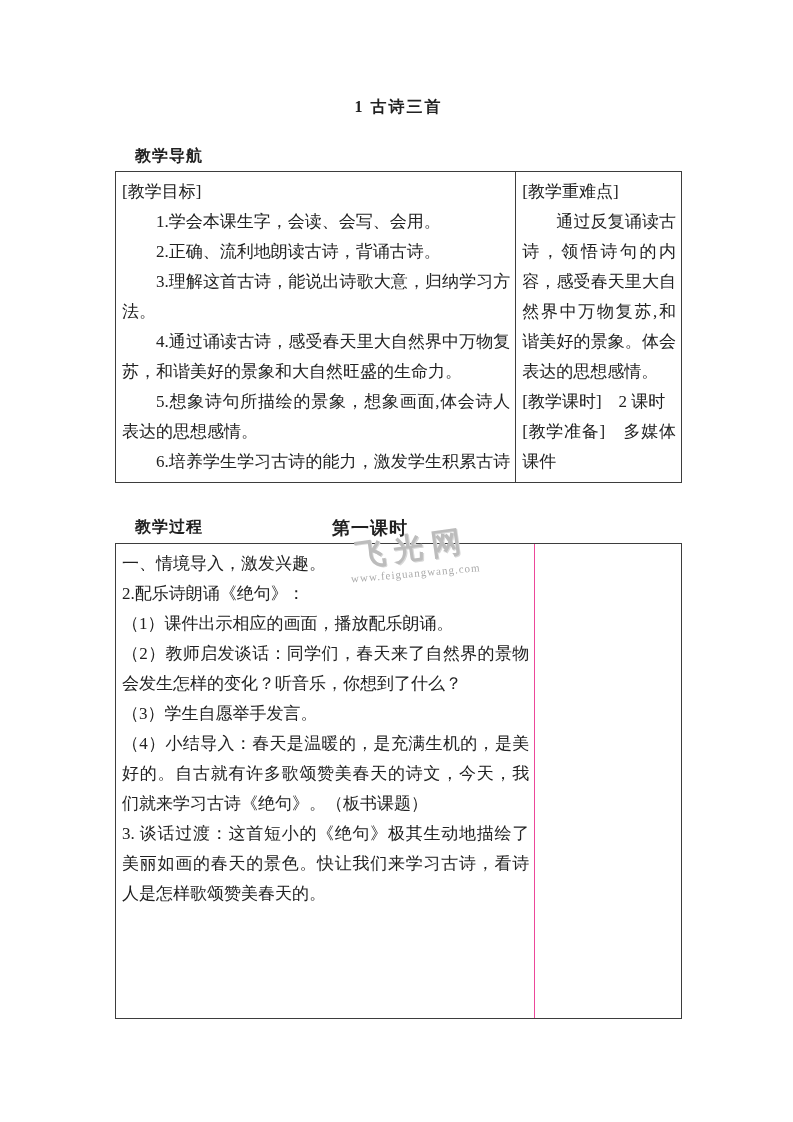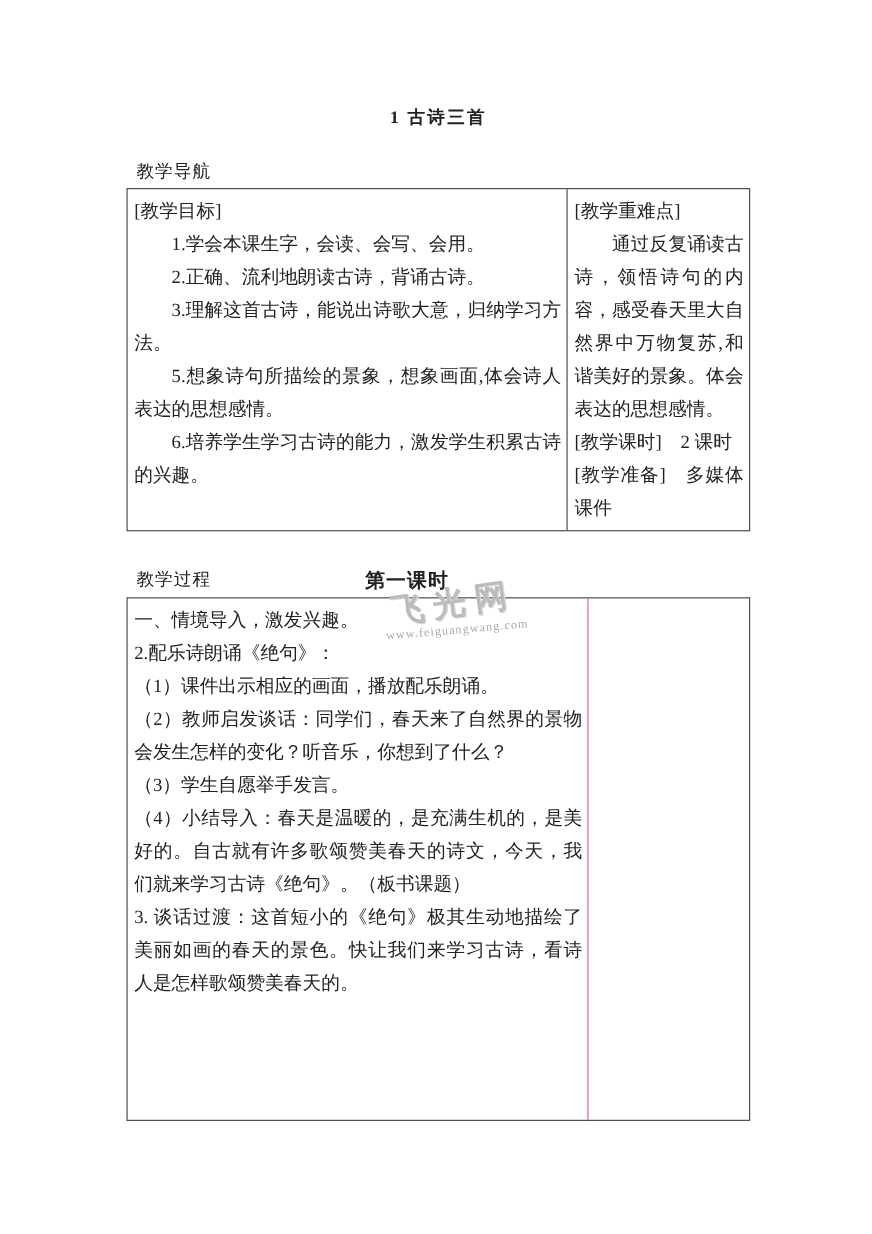--- a/index.html
+++ b/index.html
@@ -13,22 +13,22 @@
     color:#212121;
     overflow:hidden;
   }
   .doc-title {
     position:absolute; top:97px; left:115px; width:567px;
     text-align:center;
     font-size:16px; font-weight:bold;
     letter-spacing:2px;
   }
   .section-label {
-    position:absolute; left:124px;
-    font-size:16px; font-weight:normal;
+    position:absolute; left:135px;
+    font-size:16px; font-weight:bold;
     letter-spacing:1px;
   }
   .label-nav { top:146px; }
   .label-process { top:517px;text-align:right; }
   .lesson-title {
     position:absolute; top:516px; left:115px; width:510px;
     text-align:center;
     font-size:18px; font-weight:bold;
     letter-spacing:1px;
   }
@@ -83,20 +83,21 @@
   <div class="doc-title">1 古诗三首</div>
 
   <div class="section-label label-nav">教学导航</div>
 
   <div class="doc-table table-1">
     <div class="cell t1-left">
       <p>[教学目标]</p>
       <p class="indented">1.学会本课生字，会读、会写、会用。</p>
       <p class="indented">2.正确、流利地朗读古诗，背诵古诗。</p>
       <p class="indented">3.理解这首古诗，能说出诗歌大意，归纳学习方法。</p>
+      <p class="indented">4.通过诵读古诗，感受春天里大自然界中万物复苏，和谐美好的景象和大自然旺盛的生命力。</p>
       <p class="indented">5.想象诗句所描绘的景象，想象画面,体会诗人表达的思想感情。</p>
       <p class="indented">6.培养学生学习古诗的能力，激发学生积累古诗的兴趣。</p>
     </div>
     <div class="cell t1-right">
       <p>[教学重难点]</p>
       <p class="indented">通过反复诵读古诗，领悟诗句的内容，感受春天里大自然界中万物复苏,和谐美好的景象。体会表达的思想感情。</p>
       <p>[教学课时]　2 课时</p>
       <p>[教学准备]　多媒体课件</p>
     </div>
   </div>

